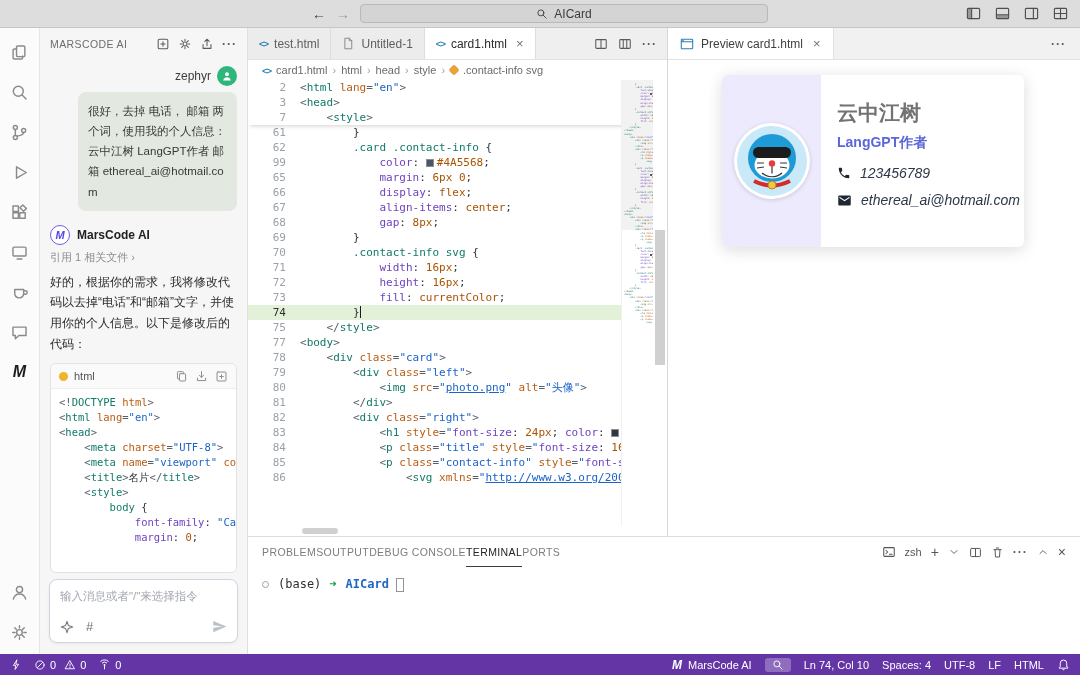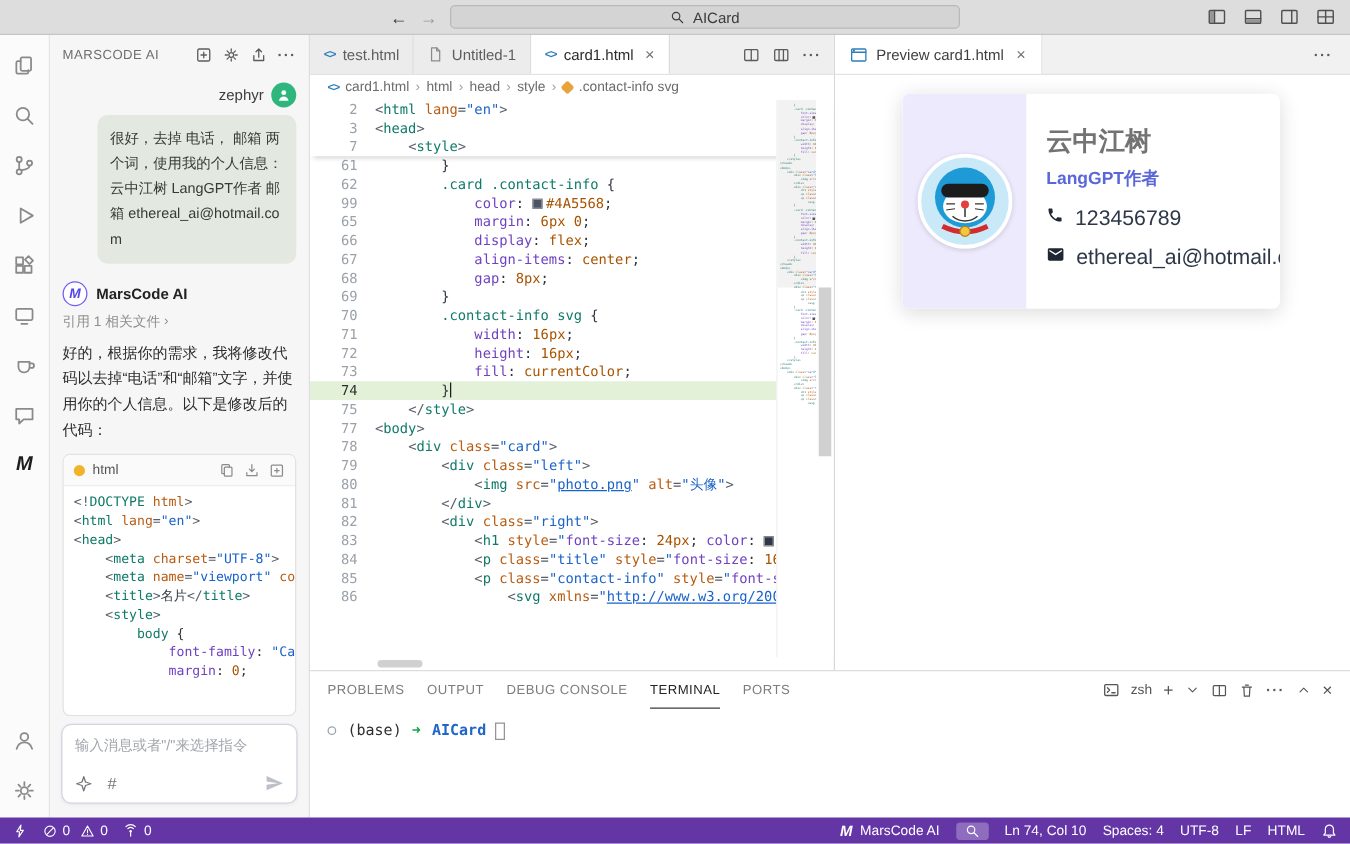--- a/index.html
+++ b/index.html
@@ -98,26 +98,26 @@
   .pv-tabbar{height:32px;flex:none;display:flex;align-items:stretch;background:#f1f1f1;border-bottom:1px solid #e2e2e2;}
   .pv-tab{display:flex;align-items:center;gap:7px;padding:0 12px;background:#fff;color:#3f3f3f;font-size:12px;border-right:1px solid #e2e2e2;}
   .pv-dots{margin-left:auto;display:flex;align-items:center;padding:0 14px;}
   .pv-content{flex:1;padding:15px 0 0 54px;}
   .biz-card{width:302px;height:172px;background:#fff;border-radius:6px;box-shadow:0 3px 16px rgba(0,0,0,.14);display:flex;overflow:hidden;}
   .bc-left{width:99px;flex:none;display:flex;align-items:center;justify-content:center;}
   .bc-avatar{width:76px;height:76px;border-radius:50%;overflow:hidden;box-shadow:0 1px 4px rgba(0,0,0,.15);}
   .bc-right{flex:1;padding:24px 8px 0 16px;}
   .bc-name{font-family:"DejaVu Serif","Liberation Serif",serif;font-size:21px;font-weight:700;color:#737373;margin-bottom:7px;}
   .bc-role{font-size:14px;font-weight:600;margin-bottom:13px;}
-  .bc-row{display:flex;align-items:flex-start;gap:9px;font-size:17px;color:#2d3748;margin-bottom:11px;}
+  .bc-row{display:flex;align-items:center;gap:9px;font-size:14px;color:#2d3748;margin-bottom:11px;font-style:italic;}
   .bc-row svg{flex:none;}
 
   
   .panel{height:118px;flex:none;border-top:1px solid #ddd;background:#fff;display:flex;flex-direction:column;}
-  .panel-bar{height:30px;flex:none;display:flex;align-items:stretch;padding:0 14px;gap:18px;}
+  .panel-bar{height:30px;flex:none;display:flex;align-items:stretch;padding:0 14px;}
   .ptab{font-size:10.5px;letter-spacing:.4px;color:#7c7c7c;display:flex;align-items:center;border-bottom:1px solid transparent;}
   .ptab.active{color:#242424;border-bottom-color:#3c3c3c;}
   .panel-actions{margin-left:auto;display:flex;align-items:center;gap:9px;color:#555;font-size:11px;}
   .plus{font-size:14px;line-height:1;color:#555;}
   .pclose{font-size:14px;line-height:1;color:#555;}
   .terminal{flex:1;padding:10px 14px;font-family:"DejaVu Sans Mono",monospace;font-size:12px;color:#2f2f2f;display:flex;align-items:flex-start;}
   .tdot{width:7px;height:7px;border:1.2px solid #9aa2aa;border-radius:50%;display:inline-block;margin:4px 9px 0 0;flex:none;}
   .tenv{color:#2f2f2f;margin-right:8px;}
   .tarrow{color:#17a34a;font-weight:700;margin-right:9px;}
   .tcwd{color:#2066c9;font-weight:700;}

